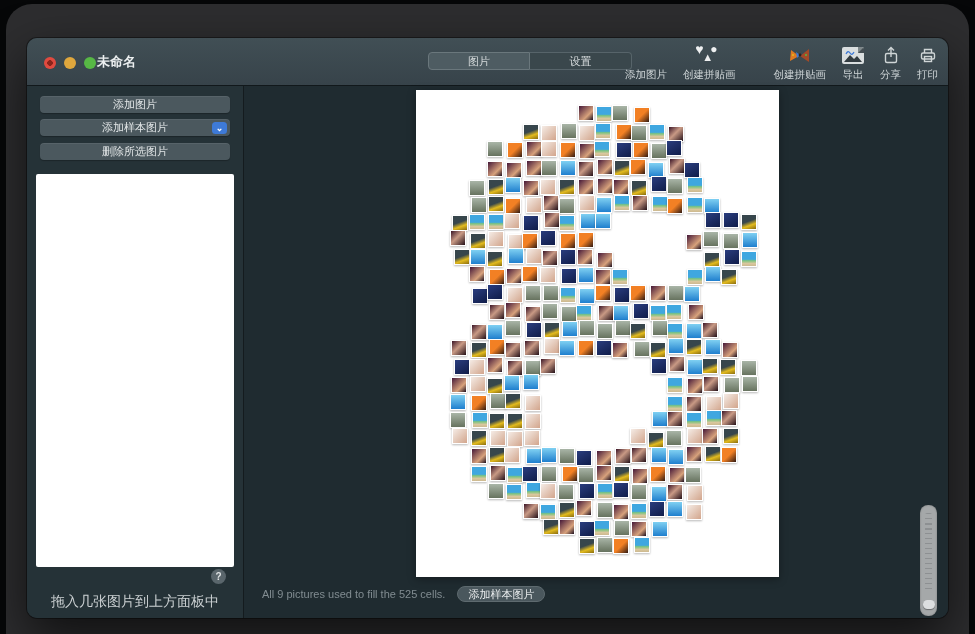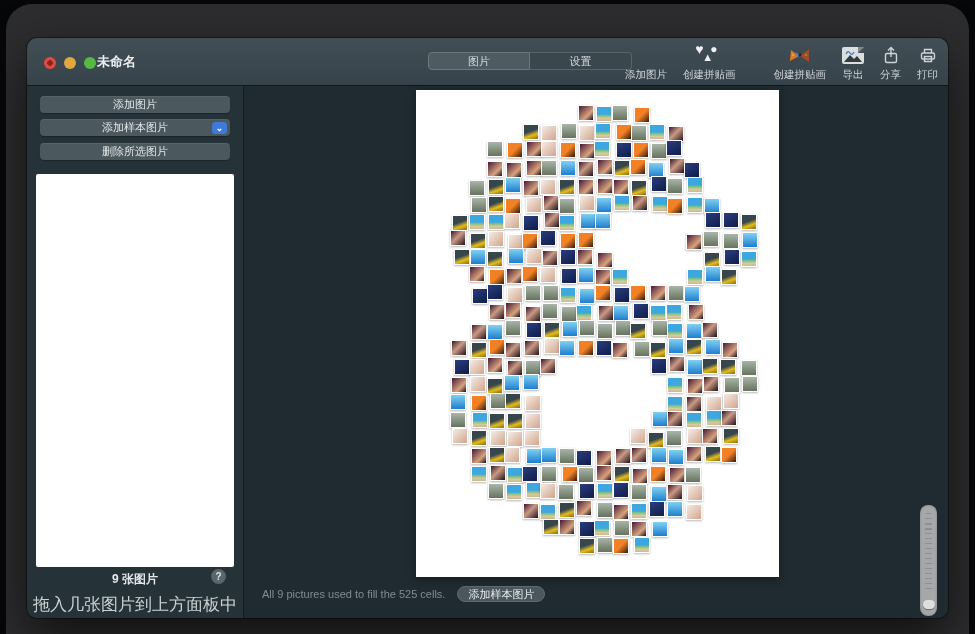--- a/index.html
+++ b/index.html
@@ -66,21 +66,21 @@
     border-radius:3.5px; background:#3e7ad7; color:#fff; font-size:9px;
     line-height:12px; text-align:center; font-weight:bold; }
   .list-panel { position:absolute; left:9px; top:88px; width:198px; height:393px;
     background:#ffffff; border-radius:2px; }
   .count-label { position:absolute; left:0; top:485px; width:100%;
     text-align:center; font-size:12px; font-weight:600; color:#e3e7e8; }
   .help-btn { position:absolute; left:184px; top:483px; width:15px; height:15px;
     border-radius:50%; background:#5a666c; color:#dfe3e4; font-size:10px;
     line-height:15px; text-align:center; font-weight:bold; }
   .drop-hint { position:absolute; left:0; top:507px; width:100%;
-    text-align:center; font-size:17px; color:#ccd1d3; }
+    text-align:center; font-size:14px; color:#ccd1d3; }
 
   
   .main { position:absolute; left:217px; top:48px; right:0; bottom:0; background:#1f2b30; }
   .canvas { position:absolute; left:172px; top:4px; width:363px; height:487px;
     background:#ffffff; box-shadow:0 2px 8px rgba(0,0,0,.35); }
   .cell { position:absolute; width:16px; height:16px; border:1px solid #ffffff;
     box-shadow:0 1px 2px rgba(0,0,0,.28); }
 
   .status-row { position:absolute; left:18px; top:500px; display:flex;
     align-items:center; gap:12px; }
@@ -185,21 +185,20 @@
   <div class="sidebar">
     <div class="sbtn b1">添加图片</div>
     <div class="sbtn b2">
       <span>添加样本图片</span>
       <span class="dd-chev">⌄</span>
     </div>
     <div class="sbtn b3">删除所选图片</div>
 
     <div class="list-panel"></div>
 
-    <div class="count-label">9 张图片</div>
     <div class="help-btn">?</div>
     <div class="drop-hint">拖入几张图片到上方面板中</div>
   </div>
 
   <div class="main">
     <div class="canvas" id="mosaic">
         <div class="cell" style="left: 161.5px; top: 15px; background: linear-gradient(135deg, rgb(69, 24, 56) 0%, rgb(216, 162, 124) 65%, rgb(28, 14, 30) 100%);"></div>
         <div class="cell" style="left: 180.3px; top: 15.6px; background: linear-gradient(rgb(63, 167, 224) 0%, rgb(63, 167, 224) 52%, rgb(124, 196, 127) 62%, rgb(217, 199, 157) 82%, rgb(205, 185, 143) 100%);"></div>
         <div class="cell" style="left: 196.4px; top: 14.9px; background: linear-gradient(rgb(169, 181, 167) 0%, rgb(103, 115, 95) 100%);"></div>
         <div class="cell" style="left: 217.9px; top: 17.4px; background: linear-gradient(135deg, rgb(242, 128, 36) 0%, rgb(242, 128, 36) 50%, rgb(48, 26, 18) 100%);"></div>

